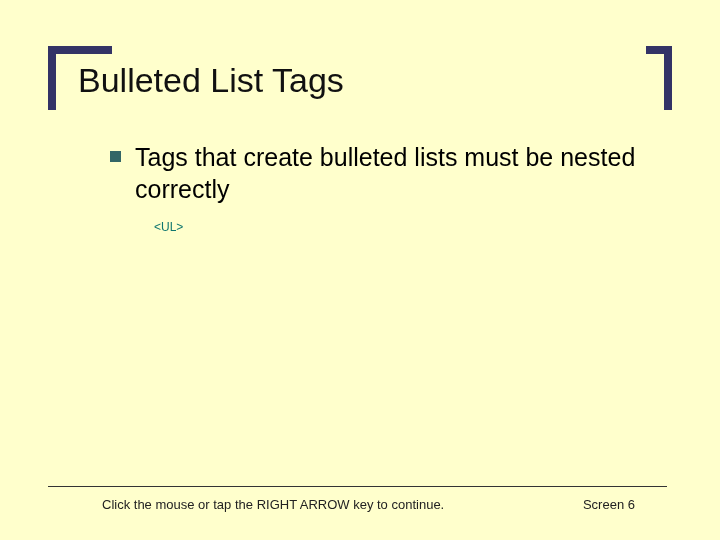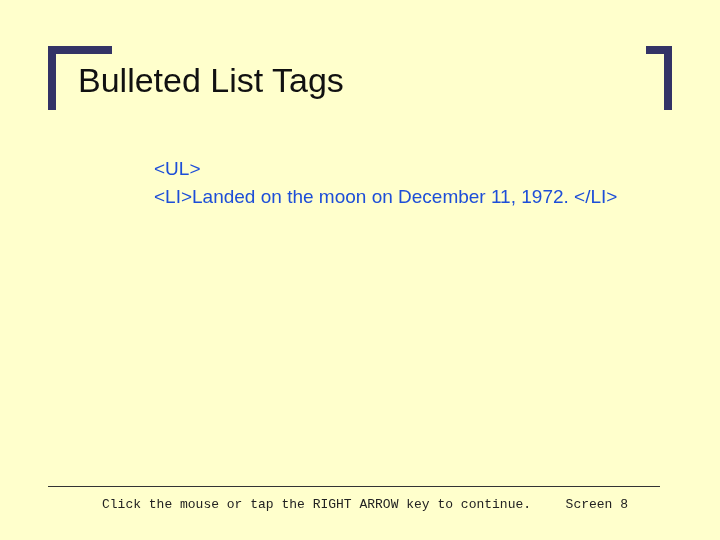--- a/index.html
+++ b/index.html
@@ -55,30 +55,29 @@
     margin-top: 10px;
     flex: 0 0 auto;
   }
   .lead {
     font-size: 25px;
     line-height: 1.28;
     color: #000;
   }
   .code {
     padding: 14px 0 0 44px;
-    font-size: 19px;
+    font-size: 12px;
     line-height: 1.45;
-    color: #1d4ed8;
+    color: #0f766e;
     font-family: Arial, Helvetica, sans-serif;
   }
   .footer {
     position: absolute;
-    left: 48px; right: 60px;
+    left: 48px; right: 53px;
     bottom: 28px;
-    font-family: Liberation Mono, monospace;
   }
   .footer-line {
     border: none;
     border-top: 1px solid #333;
     margin-bottom: 10px;
   }
   .footer-row {
     display: flex;
     justify-content: space-between;
     font-size: 13px;
@@ -91,27 +90,30 @@
 
 <div class="slide">
 
   <div class="title-wrap">
     <div class="br-top-left"></div>
     <div class="br-top-right"></div>
     <h1 class="title">Bulleted List Tags</h1>
   </div>
 
   <div class="body">
+    <div class="bullet-row">
+      <div class="sq"></div>
+      <div class="lead">Tags that create bulleted lists must be nested correctly</div>
+    </div>
     <div class="code">
       <div>&lt;UL&gt;</div>
-      <div>&lt;LI&gt;Landed on the moon on December 11, 1972. &lt;/LI&gt;</div>
     </div>
   </div>
 
   <div class="footer">
     <hr class="footer-line">
     <div class="footer-row">
       <span>Click the mouse or tap the RIGHT ARROW key to continue.</span>
-      <span>Screen 8</span>
+      <span>Screen 6</span>
     </div>
   </div>
 
 </div>
 
 </body></html>

